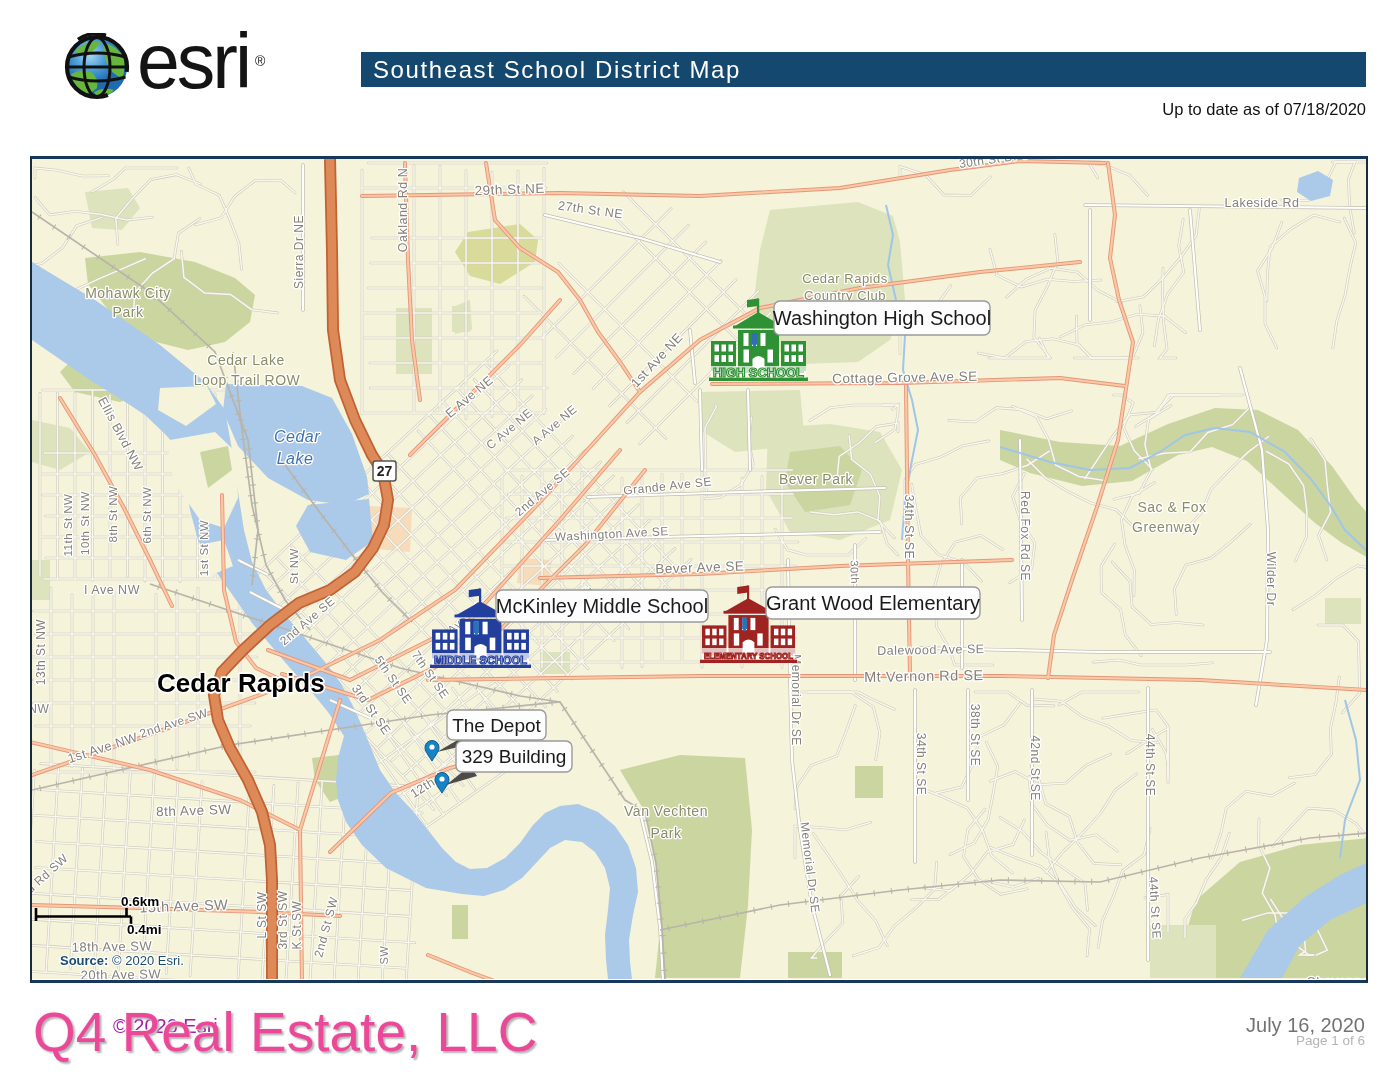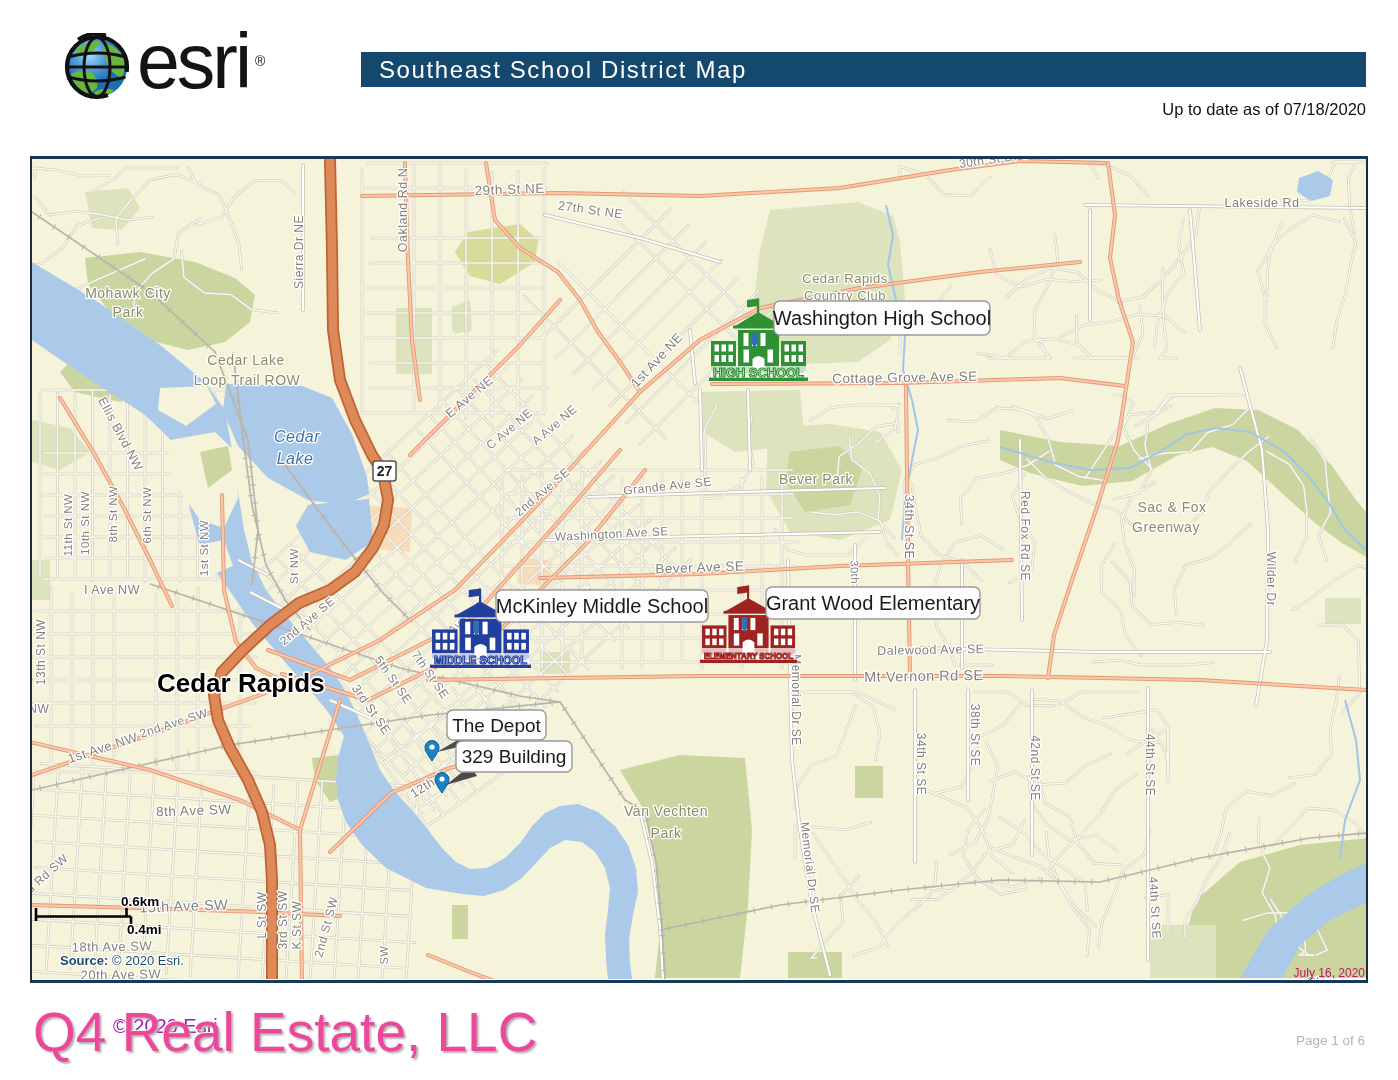--- a/index.html
+++ b/index.html
@@ -24,21 +24,21 @@
 <path d="M4 34 L64 34"></path>
 <path d="M5.5 44 Q34 52 62.5 44"></path>
 </g>
 <circle cx="34" cy="34" r="30" fill="none" stroke="#111" stroke-width="4.2" stroke-dasharray="158 31" stroke-dashoffset="-36"></circle>
 <path d="M15 6.5 Q28 -2.5 43 2.5" fill="none" stroke="#111" stroke-width="3.6"></path>
 </svg>
 
 <div class="abs" style="left:137px;top:17px;font-size:77px;font-weight:normal;color:#141414;letter-spacing:-3px">esri</div>
 <div class="abs" style="left:255px;top:53px;font-size:14px;color:#141414">®</div>
 
-<div class="abs" style="left:361px;top:52px;width:1005px;height:35px;background:#15486f;color:#fff;font-size:24px;line-height:35px;letter-spacing:1.6px;padding-left:18px;box-sizing:border-box">Southeast School District Map</div>
+<div class="abs" style="left:361px;top:52px;width:1005px;height:35px;background:#15486f;color:#fff;font-size:24px;line-height:35px;letter-spacing:1.6px;padding-left:12px;box-sizing:border-box">Southeast School District Map</div>
 
 <div class="abs" style="right:32px;top:100px;font-size:16.5px;color:#111">Up to date as of 07/18/2020</div>
 
 <div class="abs" style="left:30px;top:156px;width:1338px;height:827px;border:2px solid #1c2b3a;border-top:3px solid #16395b;border-bottom:3px solid #16395b;box-sizing:border-box">
 <svg width="1334" height="820" viewBox="32 159 1334 820" style="display:block">
 
 <g>
         <rect x="32" y="159" width="1334" height="820" fill="#f5f3d9"></rect>
       </g>
 
@@ -1006,14 +1006,14 @@
 <g>
         <text x="60" y="965" font-size="13" fill="#1c4b70" stroke="#fff" stroke-width="2.5" paint-order="stroke"><tspan font-weight="bold">Source: </tspan>© 2020  Esri.</text>
       </g>
 </svg>
   </div>
 
 <div class="abs" style="left:113px;top:1015px;font-size:20px;color:#a21caf">© 2020 Esri</div>
 
 <div class="abs" style="left:33px;top:1000px;font-size:55px;color:#ec4899;text-shadow:-1px -1px 0 #f5f5f5,2px 2px 2px #b2b2b2">Q4 Real Estate, LLC</div>
 
-<div class="abs" style="right:33px;top:966px;font-size:12px;color:#be185d">July 16, 2020</div>
+<div class="abs" style="right:33px;top:1014px;font-size:20px;color:#737373">July 16, 2020</div>
 
 <div class="abs" style="right:33px;top:1033px;font-size:13.5px;color:#b4b4b4">Page 1 of 6</div>
 </body></html>

